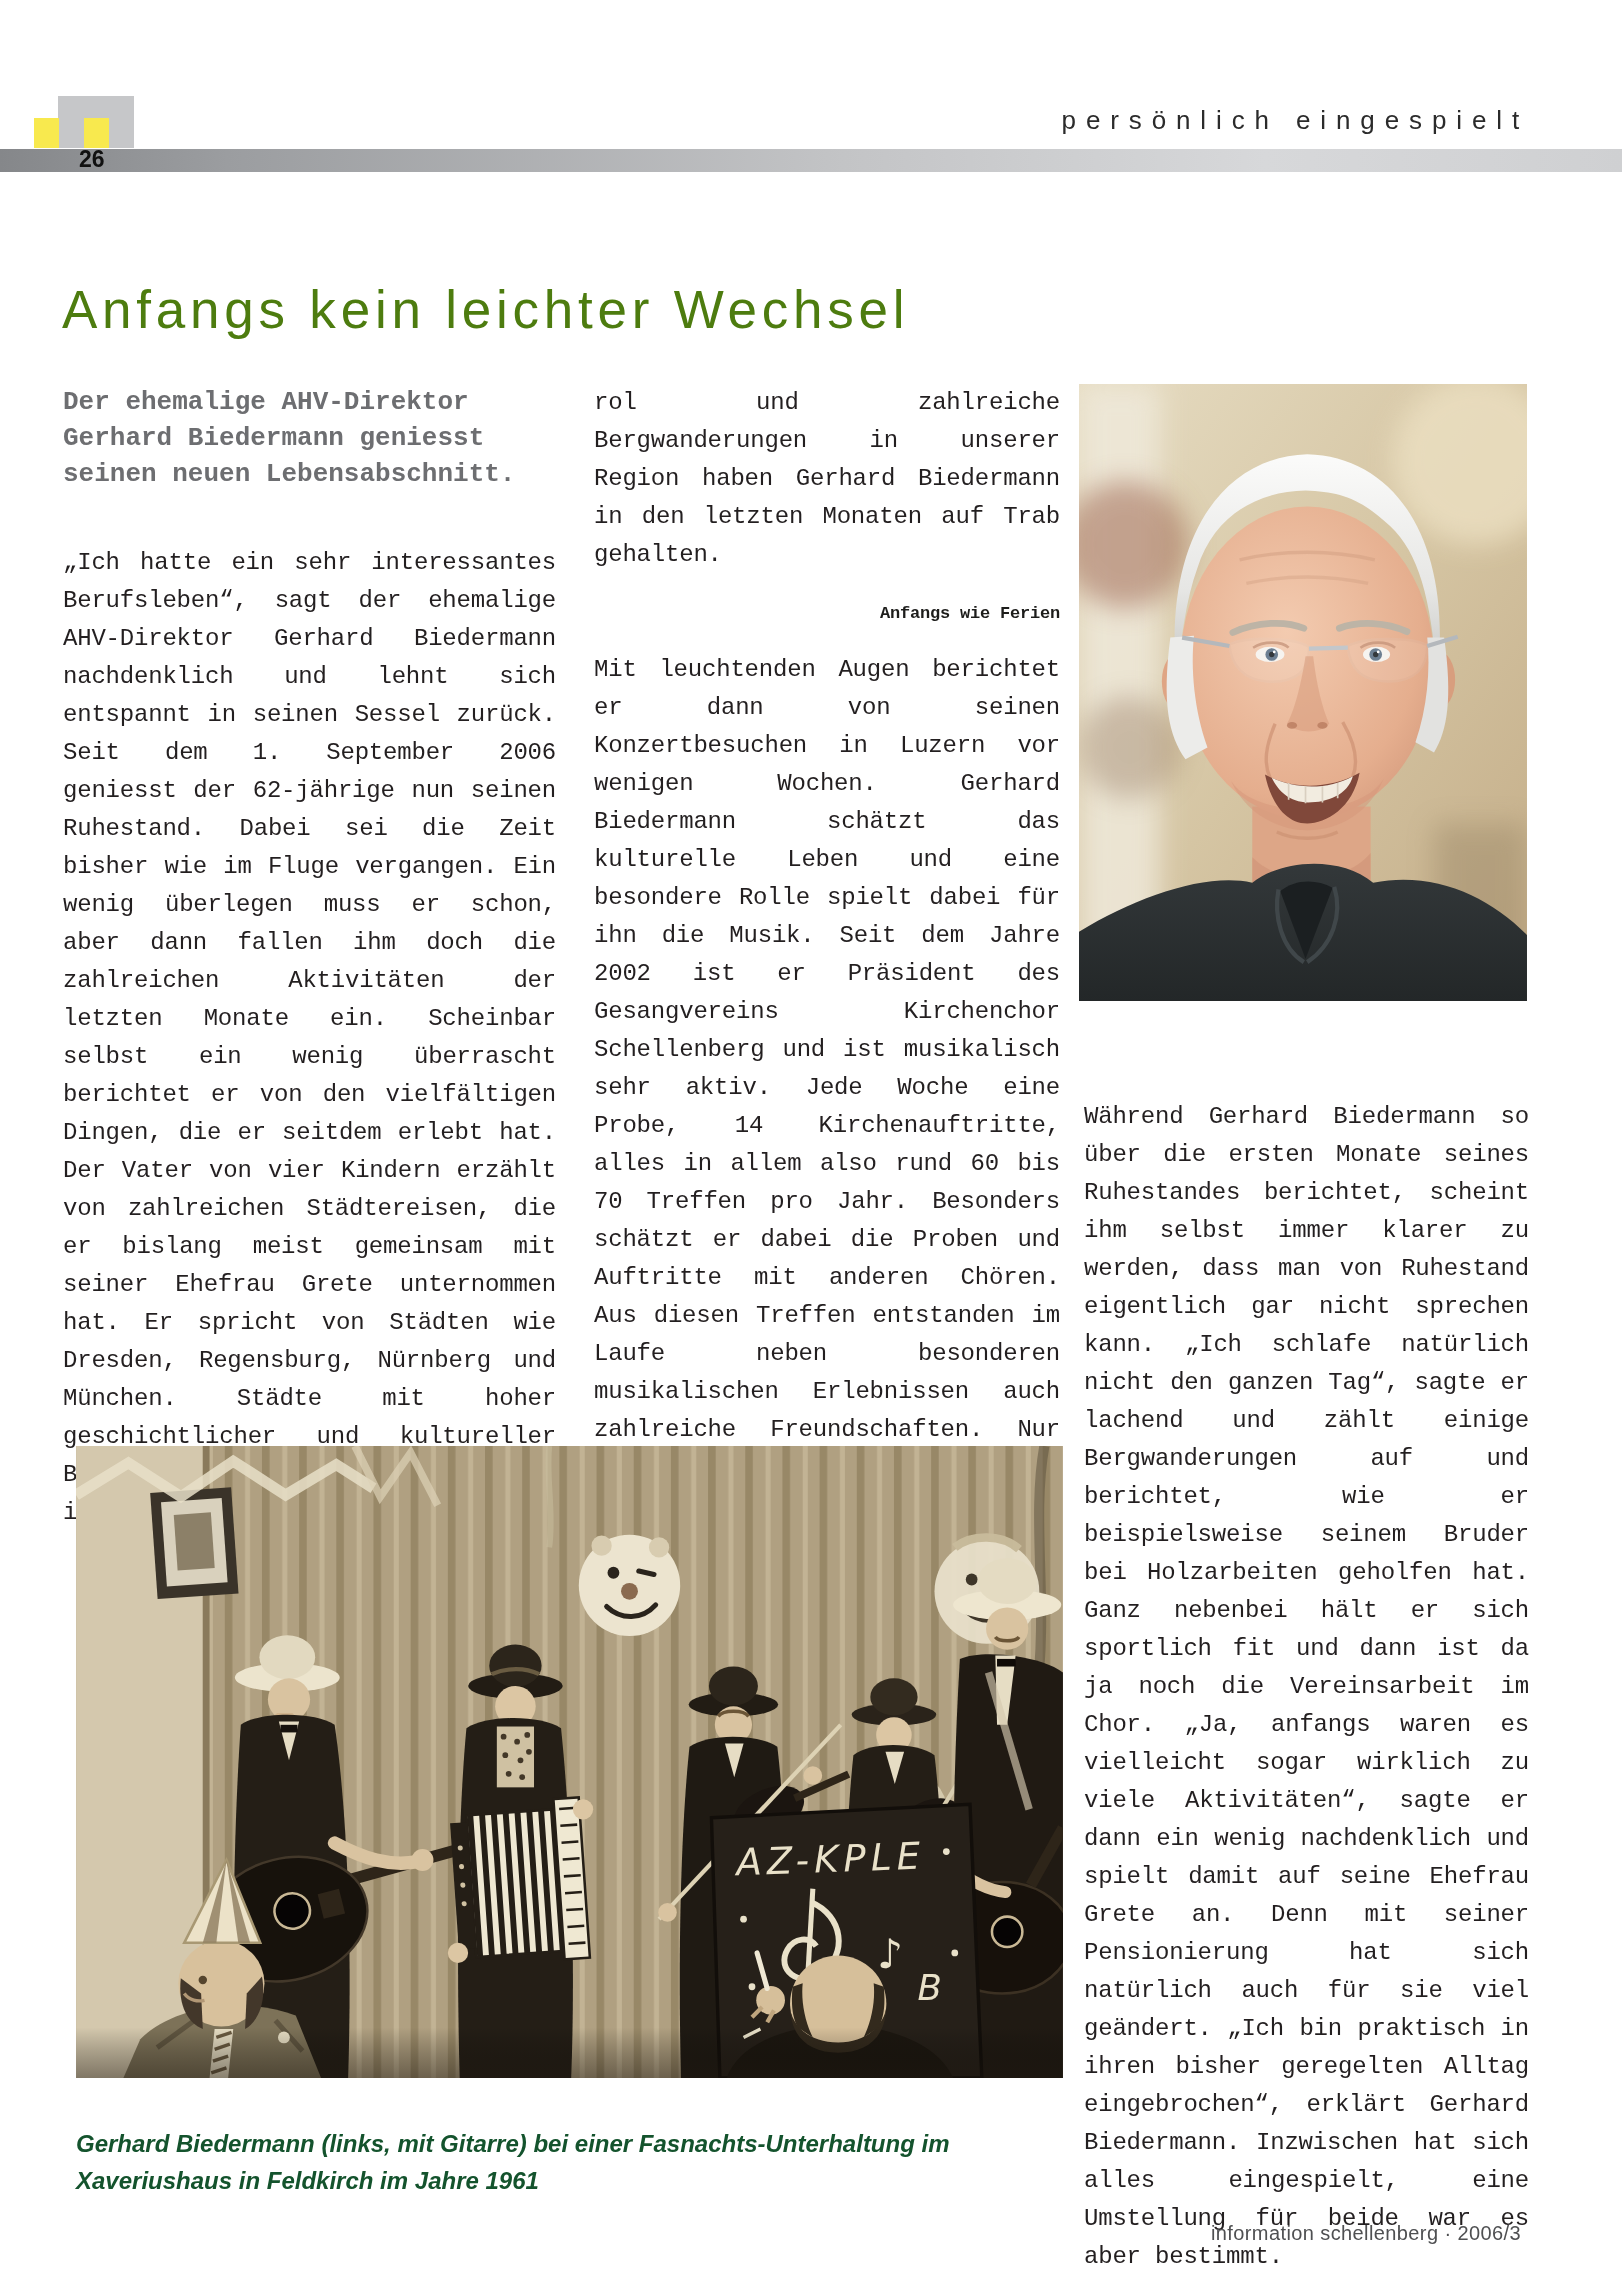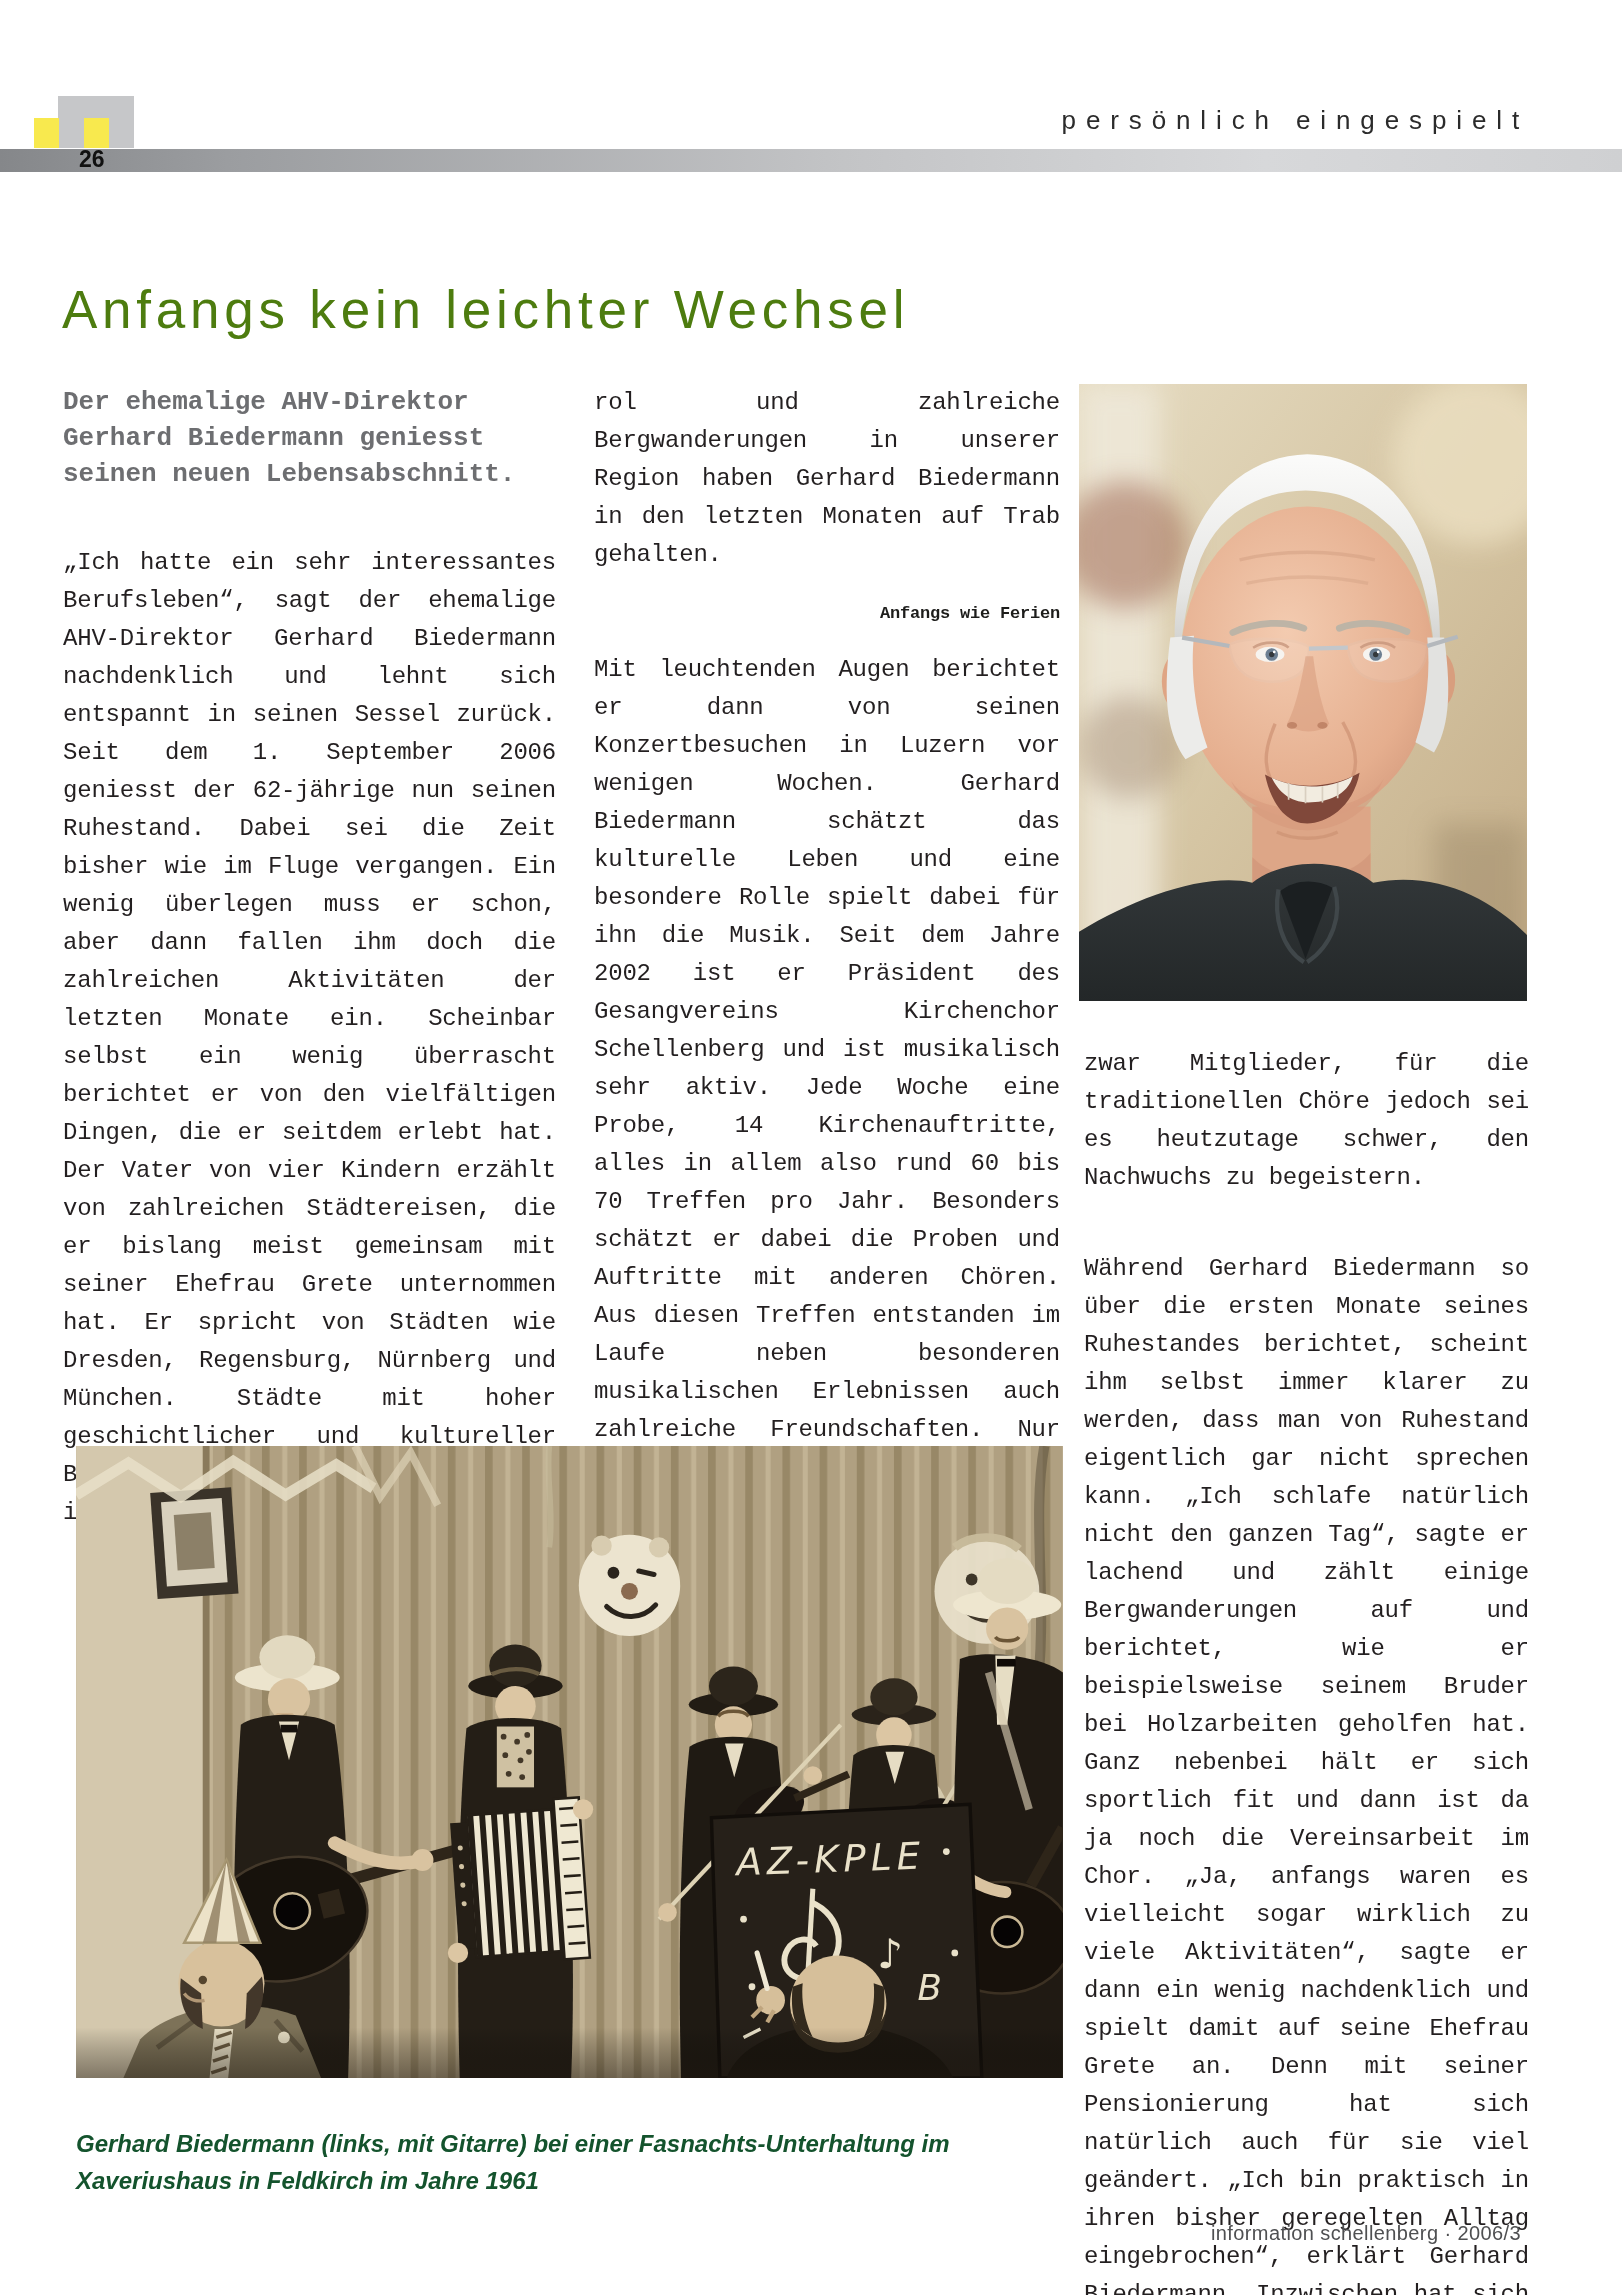--- a/index.html
+++ b/index.html
@@ -161,21 +161,20 @@
       <path d="M312,400 C327,426 331,446 324,464" fill="none" stroke="#cd9274" stroke-width="4" opacity="0.7"></path>
 
       <path d="M220,462 C252,480 296,480 332,460 C324,502 292,520 270,520 C244,520 227,495 220,462 Z" fill="#80483a"></path>
       <path d="M228,466 C258,480 296,480 324,464 C318,486 294,495 271,495 C249,495 236,482 228,466 Z" fill="#f2ece0"></path>
       <path d="M248,472 L248,492 M268,476 L268,496 M288,476 L288,495 M306,472 L306,490" stroke="#d9cfc0" stroke-width="2"></path>
       <path d="M234,530 C255,540 285,540 306,530" fill="none" stroke="#c98f70" stroke-width="4" opacity="0.6"></path>
     </svg>
   </div>
 
   <div class="col col3">
-    <p class="body-para">zwar Mitglieder, für die traditionellen Chöre jedoch sei es heutzutage schwer, den Nachwuchs zu begeistern.</p>
     <p class="body-para second">Während Gerhard Biedermann so über die ersten Monate seines Ruhestandes berichtet, scheint ihm selbst immer klarer zu werden, dass man von Ruhestand eigentlich gar nicht sprechen kann. „Ich schlafe natürlich nicht den ganzen Tag“, sagte er lachend und zählt einige Bergwanderungen auf und berichtet, wie er beispielsweise seinem Bruder bei Holzarbeiten geholfen hat. Ganz nebenbei hält er sich sportlich fit und dann ist da ja noch die Vereinsarbeit im Chor. „Ja, anfangs waren es vielleicht sogar wirklich zu viele Aktivitäten“, sagte er dann ein wenig nachdenklich und spielt damit auf seine Ehefrau Grete an. Denn mit seiner Pensionierung hat sich natürlich auch für sie viel geändert. „Ich bin praktisch in ihren bisher geregelten Alltag eingebrochen“, erklärt Gerhard Biedermann. Inzwischen hat sich alles eingespielt, eine Umstellung für beide war es aber bestimmt.</p>
   </div>
 
   <div class="band-box">
     <svg width="987" height="632" viewBox="0 0 1168 748" xmlns="http://www.w3.org/2000/svg">
       <defs>
         <pattern id="curt" width="44" height="10" patternUnits="userSpaceOnUse">
           <rect width="44" height="10" fill="#b0a081"></rect>
           <rect width="9" height="10" fill="#988867"></rect>
           <rect x="24" width="6" height="10" fill="#c2b394"></rect>

